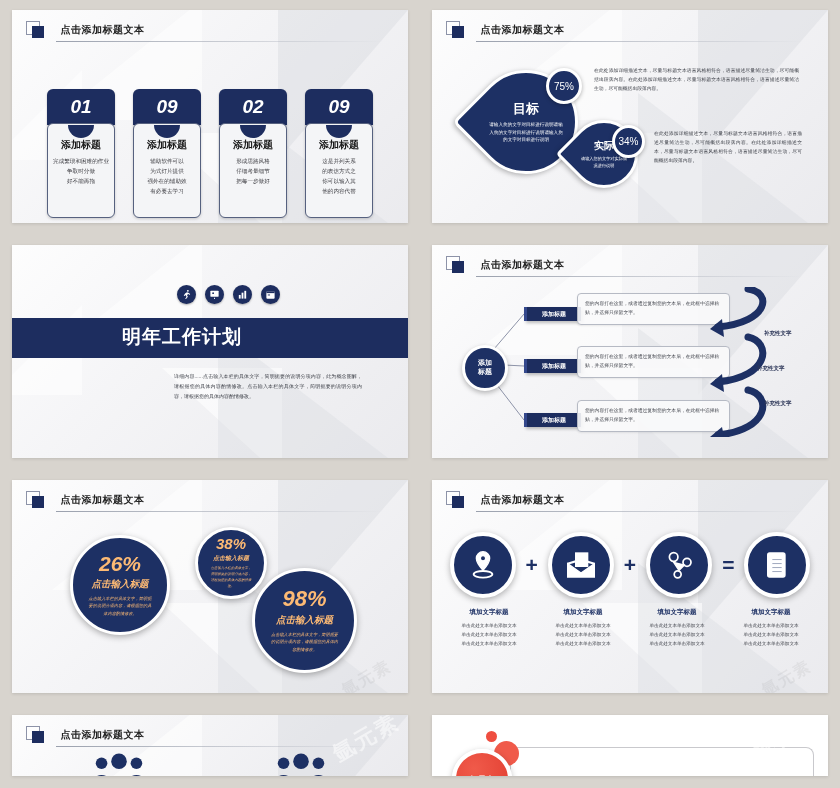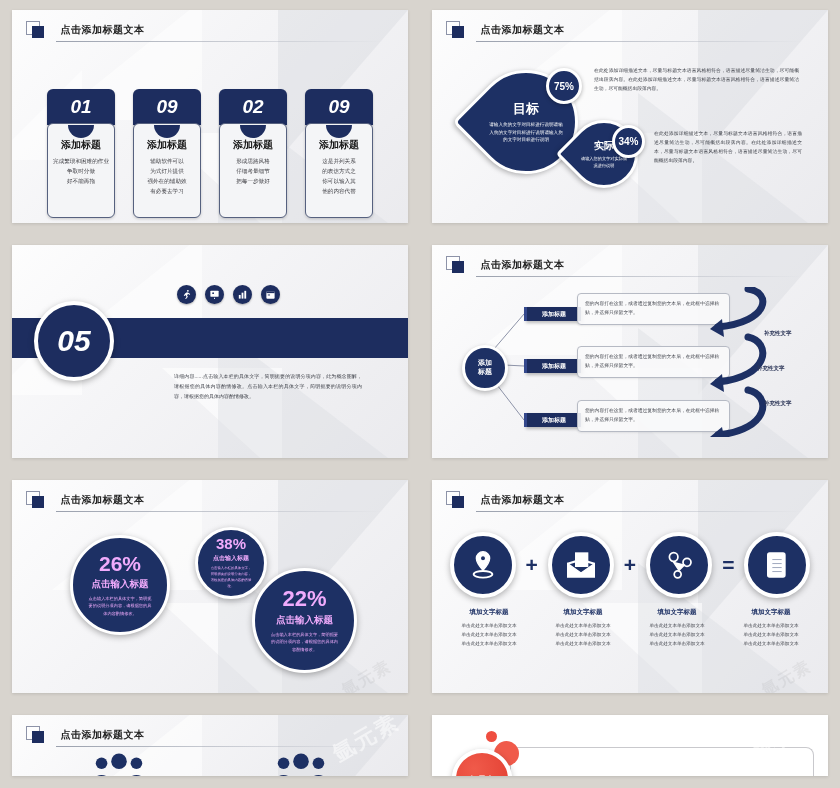--- a/index.html
+++ b/index.html
@@ -56,21 +56,21 @@
        transform:rotate(45deg);}
   .pin.small{width:62px;height:62px;left:138px;top:110px;border-radius:50% 50% 50% 6%;
        transform:rotate(45deg);}
   .pin-inner{transform:rotate(-45deg);width:100%;height:100%;display:flex;flex-direction:column;
        align-items:center;justify-content:center;color:#fff;text-align:center;}
   .pin-inner .pt{font-size:13px;font-weight:bold;margin-bottom:3px;}
   .pin.small .pin-inner .pt{font-size:10px;}
   .pin-inner .pd{font-size:4.6px;line-height:1.65;padding:0 10px;}
   .pin.small .pin-inner .pd{font-size:4.2px;padding:0 6px;}
   .badge{position:absolute;border-radius:50%;background:#1d3064;border:3px solid #fff;color:#fff;
-    display:flex;align-items:center;justify-content:center;font-size:10px;font-weight:bold;
+    display:flex;align-items:center;justify-content:center;font-size:10px;font-weight:normal;
     box-shadow:0 1px 4px rgba(0,0,0,.3);}
   .badge.b1{width:30px;height:30px;left:114px;top:58px;}
   .badge.b2{width:27px;height:27px;left:180px;top:115px;}
   .para{position:absolute;font-size:4.8px;line-height:1.85;color:#3c3f47;text-align:justify;}
   .para.p1{left:162px;top:57px;width:205px;}
   .para.p2{left:222px;top:120px;width:148px;}
 
   
   .band{position:absolute;left:0;right:0;top:73px;height:40px;background:#1d2d5f;}
   .bignum{position:absolute;left:22px;top:56px;width:72px;height:72px;border-radius:50%;
@@ -93,22 +93,22 @@
   .lbl.l1{left:92px;top:62px;} .lbl.l2{left:92px;top:114px;} .lbl.l3{left:92px;top:168px;}
   .tbox{position:absolute;width:137px;border:1px solid #b6bac4;border-radius:4px;background:rgba(250,250,251,.9);
     padding:6px 7px;font-size:4.8px;line-height:1.85;color:#3c3f47;box-shadow:0 1px 2px rgba(0,0,0,.08);}
   .tbox.t1{left:145px;top:48px;} .tbox.t2{left:145px;top:101px;} .tbox.t3{left:145px;top:155px;}
   .supp{position:absolute;font-size:5.5px;font-weight:bold;color:#2b3557;}
   .supp.s1{left:332px;top:85px;} .supp.s2{left:325px;top:120px;} .supp.s3{left:332px;top:155px;}
   .arcs{position:absolute;left:278px;top:42px;width:90px;height:150px;}
 
   
   .pc{position:absolute;border-radius:50%;background:#1d3064;border:3px solid #fff;
-    box-shadow:0 2px 6px rgba(0,0,0,.3);color:#f0abfc;text-align:center;
-    display:flex;flex-direction:column;align-items:center;justify-content:center;box-sizing:border-box;}
+    box-shadow:0 2px 6px rgba(0,0,0,.3);color:#fdba74;text-align:center;
+    display:flex;flex-direction:column;align-items:center;justify-content:center;box-sizing:border-box;font-style:italic;}
   .pc .v{font-weight:bold;line-height:1;}
   .pc .t{font-weight:bold;}
   .pc .d{line-height:1.7;}
   .pc.c1{width:100px;height:100px;left:58px;top:55px;}
   .pc.c1 .v{font-size:21px;margin-bottom:4px;} .pc.c1 .t{font-size:9.5px;margin-bottom:4px;} .pc.c1 .d{font-size:4.2px;padding:0 15px;}
   .pc.c2{width:72px;height:72px;left:183px;top:47px;}
   .pc.c2 .v{font-size:15px;margin-bottom:3px;} .pc.c2 .t{font-size:6px;margin-bottom:3px;} .pc.c2 .d{font-size:3.4px;padding:0 11px;}
   .pc.c3{width:80px;height:80px;left:145px;top:117px;}
   .pc.c3 .v{font-size:16px;margin-bottom:3px;} .pc.c3 .t{font-size:6.2px;margin-bottom:3px;} .pc.c3 .d{font-size:3.5px;padding:0 12px;}
   .pc.c4{width:105px;height:105px;left:240px;top:88px;}
@@ -272,21 +272,21 @@
         </span>
         <span class="ic">
           <svg viewBox="0 0 24 24">
               <rect x="3" y="5" width="18" height="16" rx="2"></rect>
               <rect x="3" y="5" width="18" height="4" fill="#1d2d5f"></rect>
               <rect x="6" y="12" width="5" height="2" fill="#1d2d5f"></rect>
             </svg>
         </span>
       </div>
       <div class="band"></div>
-      <div class="bignum">05</div>
+      <div class="bandtitle">明年工作计划</div>
       <div class="s3para">详细内容......点击输入本栏的具体文字，简明扼要的说明分项内容，此为概念图解，请根据您的具体内容酌情修改。点击输入本栏的具体文字，简明扼要的说明分项内容，请根据您的具体内容酌情修改。</div>
     </div>
   </div>
 
   <div class="slide-cell">
     <div class="slide">
       <div class="poly">
         <i class="f1"></i>
           <i class="f2"></i>
           <i class="f3"></i>
@@ -347,21 +347,21 @@
         </span>
         <span class="hdr-title">点击添加标题文本</span>
         <div class="hdr-rule"></div>
       </div>
       <div class="pc c2">
         <div class="v">38%</div>
         <div class="t">点击输入标题</div>
         <div class="d">点击输入本栏的具体文字，简明扼要的说明分项内容，请根据您的具体内容酌情修改。</div>
       </div>
       <div class="pc c4">
-        <div class="v">22%</div>
+        <div class="v">98%</div>
         <div class="t">点击输入标题</div>
         <div class="d">点击输入本栏的具体文字，简明扼要的说明分项内容，请根据您的具体内容酌情修改。</div>
       </div>
       <div class="pc c1">
         <div class="v">26%</div>
         <div class="t">点击输入标题</div>
         <div class="d">点击输入本栏的具体文字，简明扼要的说明分项内容，请根据您的具体内容酌情修改。</div>
       </div>
       <div class="wm2">氩元素</div>
     </div>

